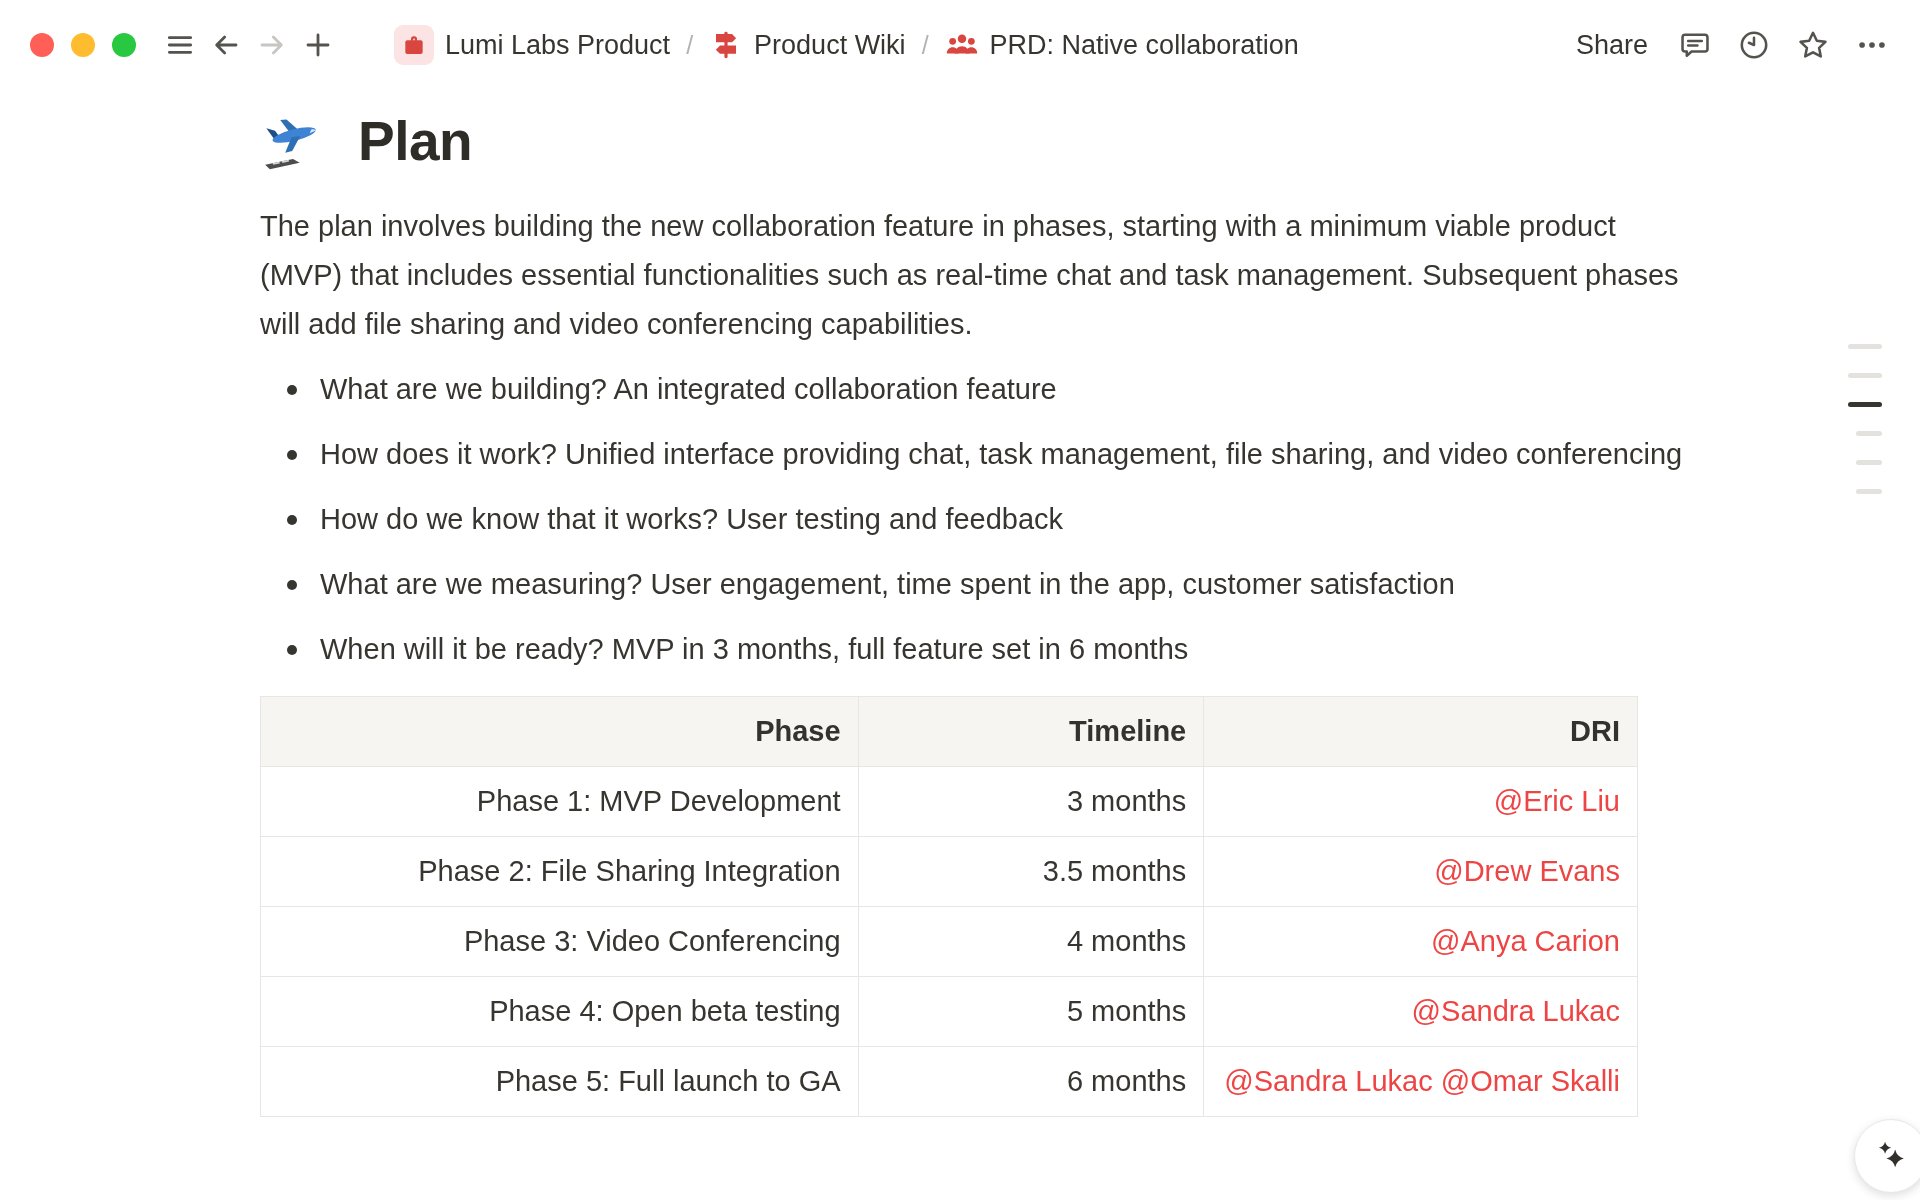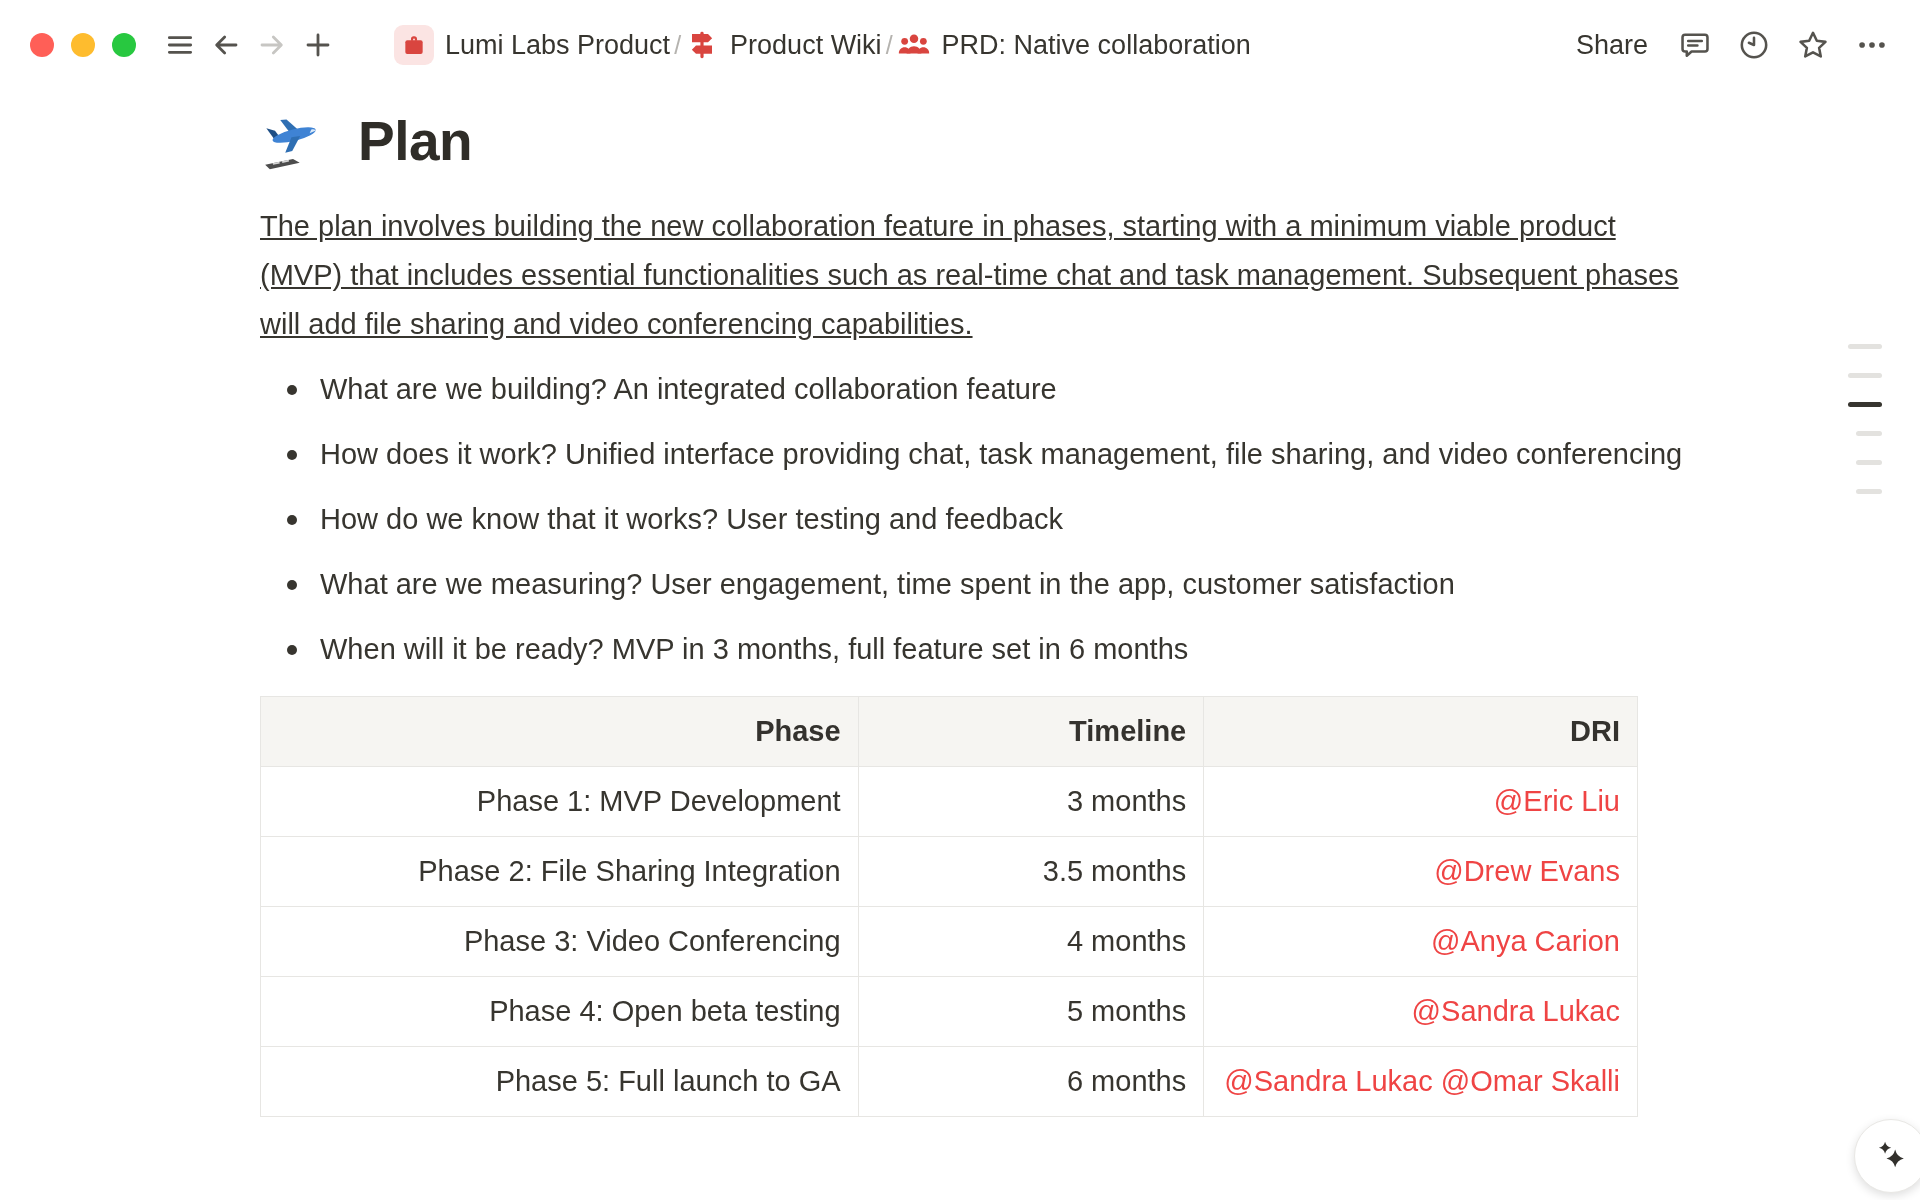--- a/index.html
+++ b/index.html
@@ -21,21 +21,21 @@
     background: #fff;
   }
   .traffic-lights { display: flex; align-items: center; gap: 17px; margin-right: 26px; }
   .light { width: 24px; height: 24px; border-radius: 50%; display: inline-block; }
   .icon-btn {
     width: 36px; height: 36px;
     display: flex; align-items: center; justify-content: center;
     border-radius: 6px; cursor: pointer; flex: none;
   }
   .nav-group { display: flex; align-items: center; gap: 10px; margin-right: 10px; }
-  .breadcrumb { display: flex; align-items: center; font-size: 27px; white-space: nowrap; padding-left: 48px; }
+  .breadcrumb { display: flex; align-items: center; gap: 12px; font-size: 27px; white-space: nowrap; padding-left: 48px; }
   .crumb { display: flex; align-items: center; gap: 11px; cursor: pointer; }
   .crumb-label { color: #37352f; }
   .crumb-sep { color: #b5b3af; font-size: 25px; padding: 0 4px; }
   .crumb-icon-box {
     width: 40px; height: 40px; border-radius: 9px;
     background: #fbe4e3;
     display: flex; align-items: center; justify-content: center;
   }
   .crumb-icon-plain { width: 34px; height: 34px; display: flex; align-items: center; justify-content: center; }
   .topbar-spacer { flex: 1; }
@@ -47,21 +47,20 @@
   .title-row { display: flex; align-items: center; gap: 32px; margin-top: 18px; }
   .page-emoji { width: 66px; height: 66px; cursor: pointer; }
   .page-title { font-size: 55px; font-weight: 700; letter-spacing: -0.5px; color: #2f2d28; }
 
   .intro {
     margin-top: 28px;
     font-size: 29px;
     line-height: 49px;
     color: #37352f;
     max-width: 1445px;
-    text-decoration: underline;
   }
 
   ul.qa-list { list-style: none; margin-top: 10px; }
   ul.qa-list li {
     position: relative;
     padding-left: 60px;
     margin-top: 16px;
     font-size: 29px;
     line-height: 49px;
     max-width: 1445px;

